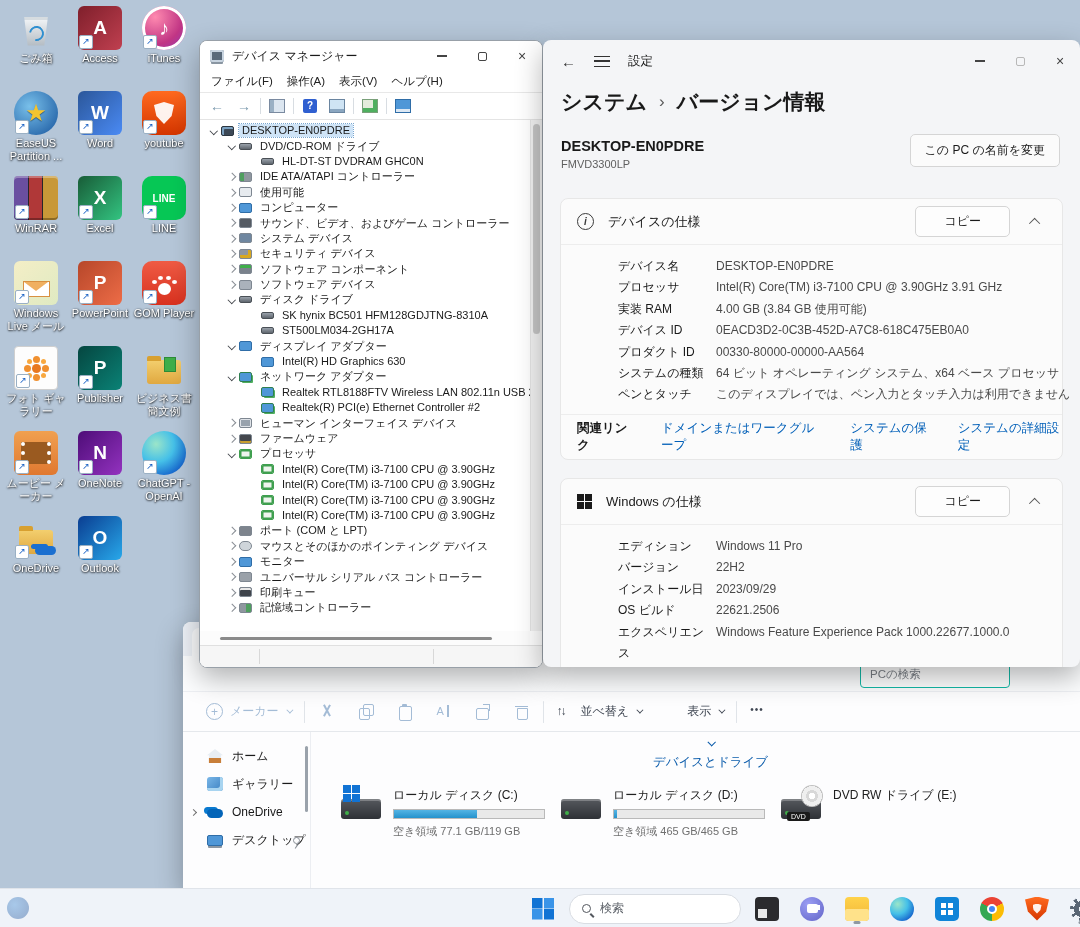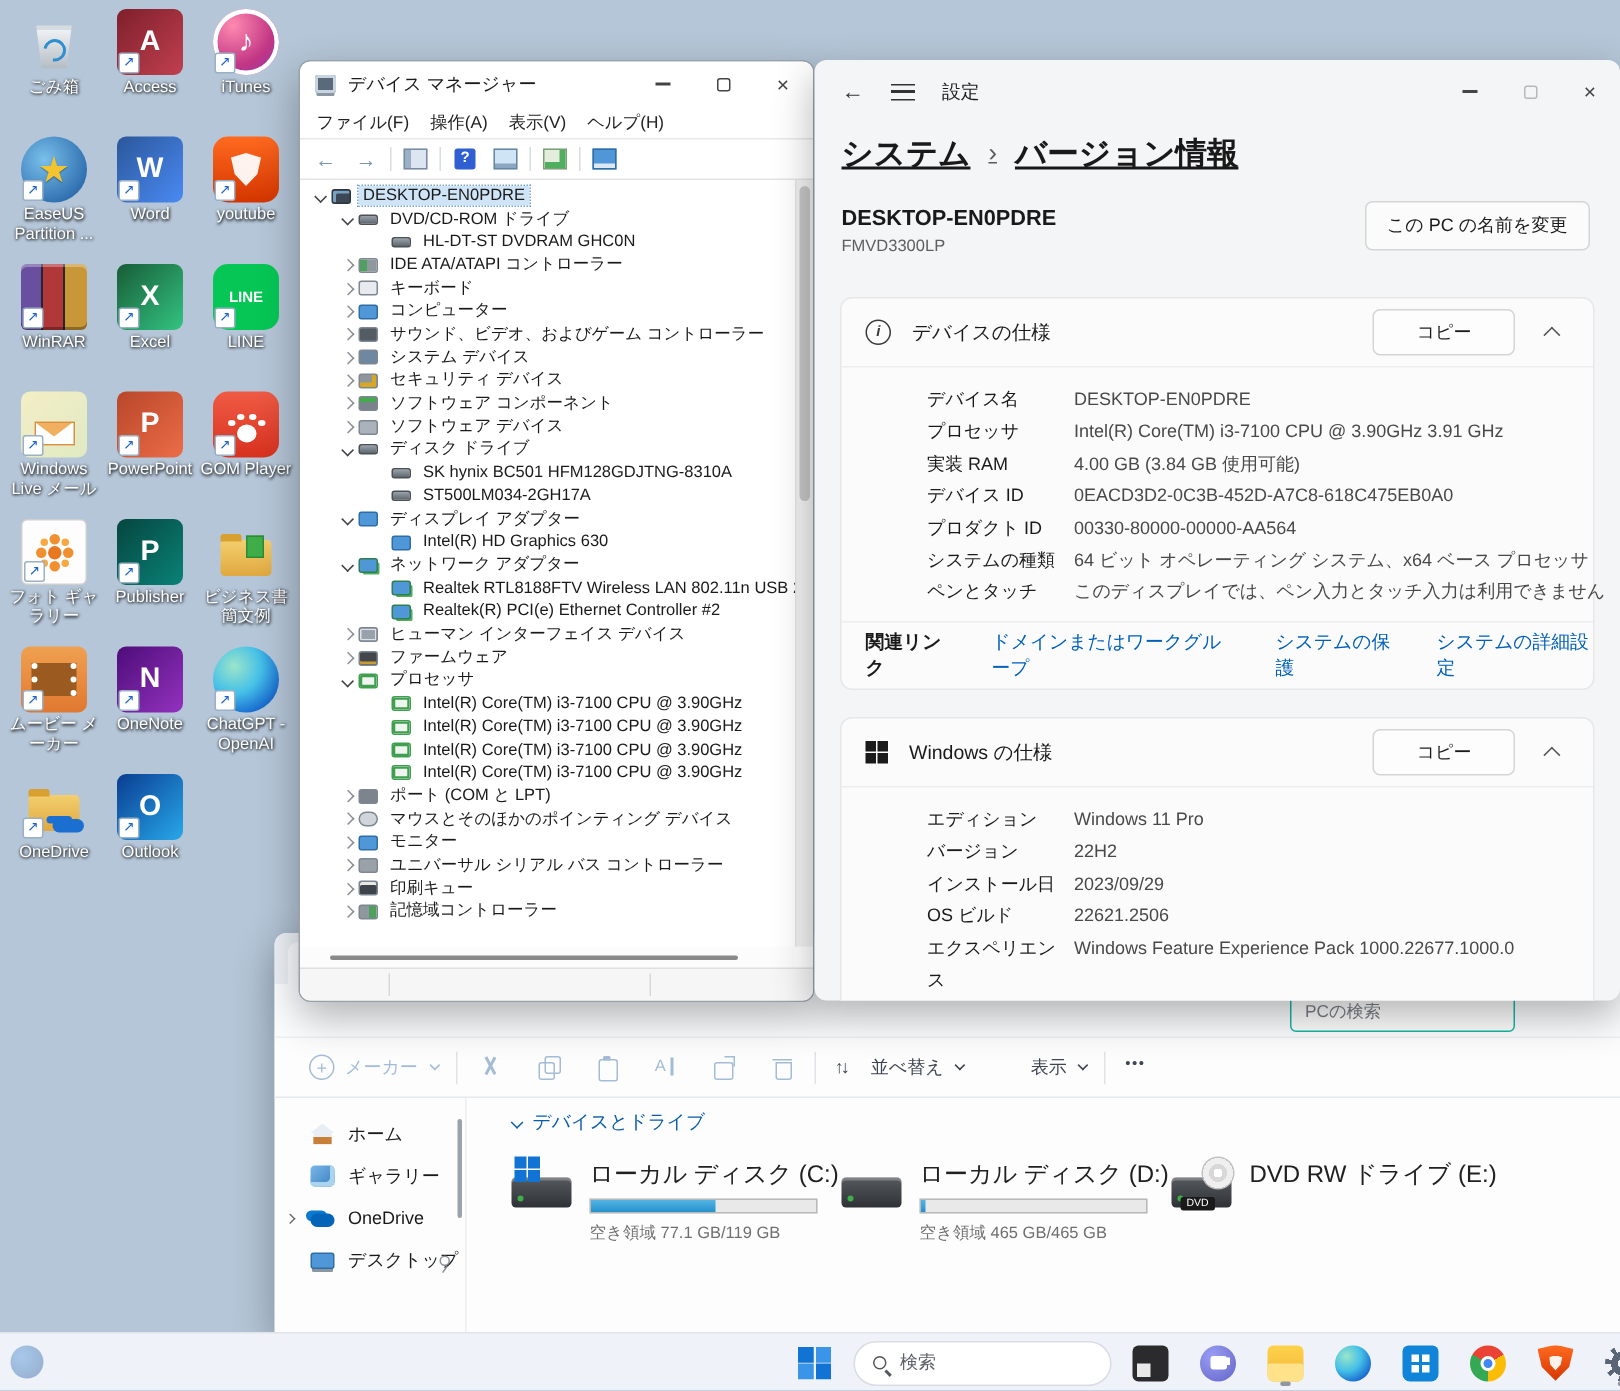--- a/index.html
+++ b/index.html
@@ -134,21 +134,21 @@
 
   
   #settings{left:543px;top:40px;width:537px;height:627px;z-index:4;background:#f4f5f7;}
   .st-title{height:42px;display:flex;align-items:center;padding-left:18px;gap:18px;}
   .st-back{font-size:15px;color:#333;cursor:pointer;}
   .st-ham{width:16px;height:11px;border-top:1.6px solid #333;border-bottom:1.6px solid #333;position:relative;cursor:pointer;}
   .st-ham::before{content:"";position:absolute;left:0;right:0;top:3.6px;height:1.6px;background:#333;}
   .st-app{font-size:12.5px;color:#1a1a1a;flex:1;}
   .st-title .wctl{height:42px;align-self:flex-start;}
   .st-crumb{display:flex;align-items:center;gap:12px;padding:6px 0 0 18px;}
-  .st-crumb span{font-size:21px;font-weight:bold;color:#191919;text-decoration:underline;}
+  .st-crumb span{font-size:21px;font-weight:bold;color:#191919;}
   .st-crumb .sep{font-size:17px;font-weight:normal;color:#5a5a5a;}
   .st-device{position:relative;padding:22px 18px 0 18px;}
   .st-devname{font-size:14.5px;font-weight:bold;color:#191919;}
   .st-devmodel{font-size:11px;color:#5f5f5f;margin-top:4px;}
   .st-rename{position:absolute;right:20px;top:18px;height:33px;padding:0 14px;background:#fbfbfb;border:1px solid #d5d5d5;border-radius:5px;font-size:12px;color:#1a1a1a;cursor:pointer;}
   .card{position:absolute;left:17px;right:17px;background:#fbfbfb;border:1px solid #e7e7e7;border-radius:8px;}
   #card-spec{top:158px;height:262px;}
   #card-win{top:438px;height:240px;}
   .card-head{height:46px;display:flex;align-items:center;padding:0 14px 0 16px;border-bottom:1px solid #ededed;gap:14px;}
   .ci-info{width:17px;height:17px;border:1.4px solid #3a3a3a;border-radius:50%;font-size:10px;color:#3a3a3a;display:flex;align-items:center;justify-content:center;font-style:italic;font-weight:bold;}
@@ -202,32 +202,32 @@
   .sic{width:16px;height:14px;flex:none;position:relative;}
   .s-home .sic{background:#e8eef4;clip-path:polygon(50% 0,100% 45%,88% 45%,88% 100%,12% 100%,12% 45%,0 45%);border:0;box-shadow:inset 0 -5px 0 #c87f3a;}
   .s-gallery .sic{background:linear-gradient(135deg,#7ab7e8,#3a7fc0);border-radius:3px;box-shadow:inset -3px -3px 0 #a8d4f0;}
   .s-onedrive .sic{background:#0364b8;border-radius:7px;height:9px;margin-top:3px;box-shadow:-4px -3px 0 -1px #0a7ad0;}
   .s-desktop .sic{background:#4f97d7;border:1px solid #2f6da7;border-radius:2px;height:11px;box-shadow:0 3px 0 -1px #8a96a2;}
   .sexp{position:absolute;left:8px;width:5px;height:5px;border-right:1.3px solid #707070;border-bottom:1.3px solid #707070;transform:rotate(-45deg);}
   .spin{position:absolute;right:10px;width:7px;height:7px;border:1.4px solid #8a9098;border-radius:50%;}
   .spin::after{content:"";position:absolute;left:2px;top:6px;width:1.4px;height:5px;background:#8a9098;transform:rotate(35deg);}
   .side-scroll{position:absolute;right:2px;top:14px;width:3px;height:66px;background:#9aa2ab;border-radius:2px;}
   .ex-main{flex:1;padding:8px 0 0 14px;}
-  .sect-head{display:flex;align-items:center;gap:8px;color:#0b5cab;font-size:12.5px;cursor:pointer;}
+  .sect-head{display:flex;align-items:center;gap:8px;color:#0b5cab;font-size:12.5px;cursor:pointer;flex-direction:column;}
   .sect-chev{width:6px;height:6px;border-right:1.4px solid #0b5cab;border-bottom:1.4px solid #0b5cab;transform:rotate(45deg) translateY(-1px);}
   .drives{display:flex;gap:12px;margin-top:14px;}
   .drive{width:208px;display:flex;gap:10px;cursor:pointer;}
   .dic{width:42px;height:38px;position:relative;flex:none;}
   .dic::before{content:"";position:absolute;left:0;bottom:4px;width:40px;height:20px;background:linear-gradient(180deg,#56595e,#2e3136);border-radius:3px;box-shadow:inset 0 2px 0 rgba(255,255,255,.25);}
   .dic::after{content:"";position:absolute;left:4px;bottom:8px;width:4px;height:4px;background:#3fae49;border-radius:50%;}
   .drv-c .dsub{position:absolute;left:2px;top:0;width:17px;height:17px;background:linear-gradient(#1173d4,#1173d4) 0 0/8px 8px no-repeat,linear-gradient(#1173d4,#1173d4) 100% 0/8px 8px no-repeat,linear-gradient(#1173d4,#1173d4) 0 100%/8px 8px no-repeat,linear-gradient(#1173d4,#1173d4) 100% 100%/8px 8px no-repeat;z-index:2;}
   .drv-e .dsub{position:absolute;right:0;top:0;width:22px;height:22px;border-radius:50%;background:radial-gradient(circle,#fff 0 3px,#d8d8d8 3px 6px,#efefef 6px 10px,#c0c0c0 10px);z-index:2;}
   .drv-e .dsub2{position:absolute;left:6px;bottom:2px;padding:1px 4px;background:#1a1a1a;color:#fff;font-size:7px;border-radius:2px;z-index:3;}
   .dinfo{padding-top:2px;}
-  .dname{font-size:16px;color:#202020;white-space:nowrap;}
+  .dname{font-size:12px;color:#202020;white-space:nowrap;}
   .dbar{width:152px;height:10px;border:1px solid #b9b9b9;background:#e9e9e9;margin-top:5px;}
   .dfill{height:100%;background:linear-gradient(180deg,#54b4e4,#2592cc);}
   .dfree{font-size:11px;color:#6f6f6f;margin-top:5px;white-space:nowrap;}
 
   
   #taskbar{position:absolute;left:0;right:0;bottom:0;height:39px;background:#eff3f9;border-top:1px solid rgba(0,0,0,.06);z-index:10;}
   .tb-cluster{position:absolute;left:524px;top:0;height:39px;display:flex;align-items:center;gap:7px;}
   .tbtn{width:38px;height:32px;border:0;background:transparent;border-radius:5px;display:flex;align-items:center;justify-content:center;position:relative;cursor:pointer;}
   .tbtn .ic{width:24px;height:24px;position:relative;display:flex;align-items:center;justify-content:center;}
   .tbtn.running::after{content:"";position:absolute;bottom:1px;left:50%;transform:translateX(-50%);width:7px;height:3px;border-radius:2px;background:#8f98a2;}
@@ -581,21 +581,21 @@
           <span class="tlabel">HL-DT-ST DVDRAM GHC0N</span>
         </div>
         <div class="trow d1 exp-closed t-ide">
           <span class="expander"></span>
           <span class="ticon"></span>
           <span class="tlabel">IDE ATA/ATAPI コントローラー</span>
         </div>
         <div class="trow d1 exp-closed t-kbd">
           <span class="expander"></span>
           <span class="ticon"></span>
-          <span class="tlabel">キーボード</span>
+          <span class="tlabel">使用可能</span>
         </div>
         <div class="trow d1 exp-closed t-mon">
           <span class="expander"></span>
           <span class="ticon"></span>
           <span class="tlabel">コンピューター</span>
         </div>
         <div class="trow d1 exp-closed t-snd">
           <span class="expander"></span>
           <span class="ticon"></span>
           <span class="tlabel">サウンド、ビデオ、およびゲーム コントローラー</span>

